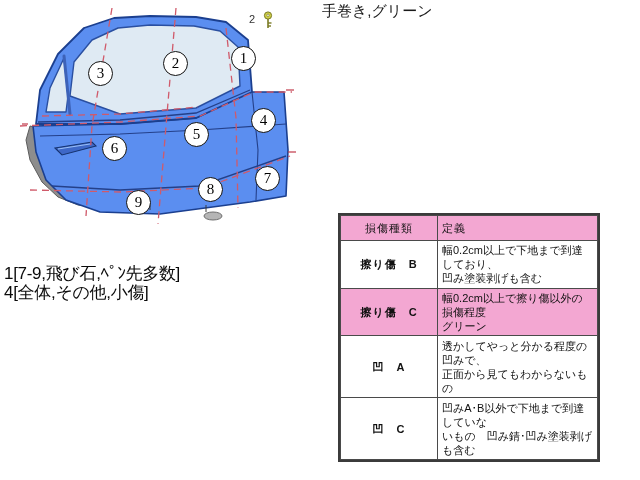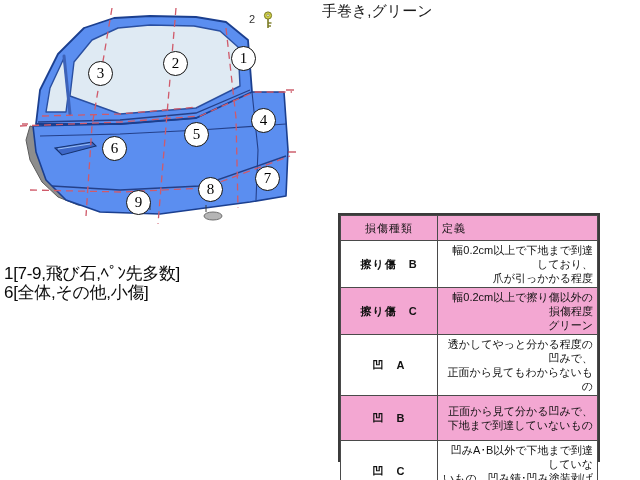--- a/index.html
+++ b/index.html
@@ -117,21 +117,21 @@
   table.legend .col-def  { text-align: left; }
   table.legend thead th {
     height: 20px;
     background: #f3a7d2;
     text-align: center;
     letter-spacing: 1px;
   }
   tr.row-odd td  { background: #ffffff; }
   tr.row-even td { background: #f3a7d2; }
   table.legend tbody tr { height: 45px; }
-  .def-line { display: block; text-align: right; }
+  .def-line { display: block; }
   .type-label { letter-spacing: 1px; font-weight: bold; }
 </style>
 </head>
 <body>
 
 <div id="color-caption">手巻き,グリーン</div>
 
 <div id="door-diagram">
   <svg width="320" height="235" viewBox="0 0 320 235" xmlns="http://www.w3.org/2000/svg">
 
@@ -198,66 +198,57 @@
 <svg id="key-icon" viewBox="0 0 12 18" xmlns="http://www.w3.org/2000/svg">
   <circle cx="6" cy="4.5" r="3.6" fill="#cfcf46" stroke="#7a7a24" stroke-width="1"></circle>
   <circle cx="6" cy="4.3" r="1.2" fill="#ffffff" stroke="#7a7a24" stroke-width="0.7"></circle>
   <path d="M 6 8 L 6 17" stroke="#7a7a24" stroke-width="1.6" fill="none"></path>
   <path d="M 6 12 L 9.5 12" stroke="#7a7a24" stroke-width="1.4" fill="none"></path>
   <path d="M 6 15 L 9 15" stroke="#7a7a24" stroke-width="1.4" fill="none"></path>
 </svg>
 
 <div id="damage-notes">
   <div>1[7-9,飛び石,ﾍﾟﾝ先多数]</div>
-  <div>6[全体,その他,小傷]</div>
+  <div>4[全体,その他,小傷]</div>
 </div>
 
 <div id="legend-table-wrap">
   <table class="legend">
     <thead>
       <tr>
         <th class="col-type">損傷種類</th>
         <th class="col-def">定義</th>
       </tr>
     </thead>
     <tbody>
       <tr class="row-odd">
         <td class="col-type">
           <span class="type-label">擦り傷　B</span>
         </td>
         <td class="col-def">
           <span class="def-line">幅0.2cm以上で下地まで到達しており、</span>
-          <span class="def-line">爪が引っかかる程度</span>
+          <span class="def-line">凹み塗装剥げも含む</span>
         </td>
       </tr>
       <tr class="row-even">
         <td class="col-type">
           <span class="type-label">擦り傷　C</span>
         </td>
         <td class="col-def">
           <span class="def-line">幅0.2cm以上で擦り傷以外の損傷程度</span>
           <span class="def-line">グリーン</span>
         </td>
       </tr>
       <tr class="row-odd">
         <td class="col-type">
           <span class="type-label">凹　A</span>
         </td>
         <td class="col-def">
           <span class="def-line">透かしてやっと分かる程度の凹みで、</span>
           <span class="def-line">正面から見てもわからないもの</span>
-        </td>
-      </tr>
-      <tr class="row-even">
-        <td class="col-type">
-          <span class="type-label">凹　B</span>
-        </td>
-        <td class="col-def">
-          <span class="def-line">正面から見て分かる凹みで、</span>
-          <span class="def-line">下地まで到達していないもの</span>
         </td>
       </tr>
       <tr class="row-odd">
         <td class="col-type">
           <span class="type-label">凹　C</span>
         </td>
         <td class="col-def">
           <span class="def-line">凹みA･B以外で下地まで到達していな</span>
           <span class="def-line">いもの　凹み錆･凹み塗装剥げも含む</span>
         </td>

